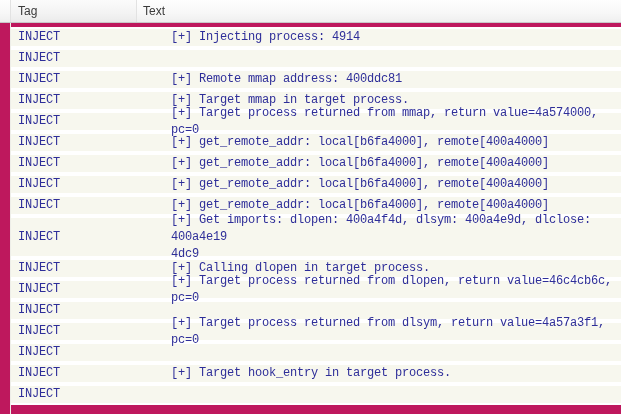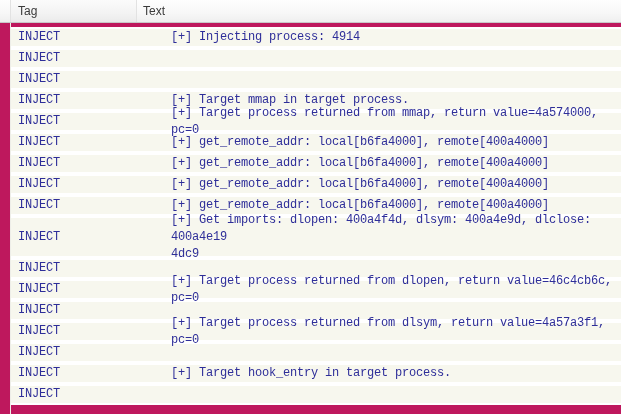--- a/index.html
+++ b/index.html
@@ -111,20 +111,21 @@
       <div class="cell tag">INJECT</div>
       <div class="cell text">[+] Injecting process: 4914</div>
     </div>
 
     <div class="row">
       <div class="cell tag">INJECT</div>
     </div>
 
     <div class="row">
       <div class="cell tag">INJECT</div>
+      <div class="cell text">[+] Remote mmap address: 400ddc81</div>
     </div>
 
     <div class="row">
       <div class="cell tag">INJECT</div>
       <div class="cell text">[+] Target mmap in target process.</div>
     </div>
 
     <div class="row">
       <div class="cell tag">INJECT</div>
       <div class="cell text">[+] Target process returned from mmap, return value=4a574000, pc=0</div>
@@ -151,20 +152,21 @@
     </div>
 
     <div class="row tall">
       <div class="cell tag">INJECT</div>
       <div class="cell text">[+] Get imports: dlopen: 400a4f4d, dlsym: 400a4e9d, dlclose: 400a4e19
 4dc9</div>
     </div>
 
     <div class="row">
       <div class="cell tag">INJECT</div>
+      <div class="cell text">[+] Calling dlopen in target process.</div>
     </div>
 
     <div class="row">
       <div class="cell tag">INJECT</div>
       <div class="cell text">[+] Target process returned from dlopen, return value=46c4cb6c, pc=0</div>
     </div>
 
     <div class="row">
       <div class="cell tag">INJECT</div>
     </div>

